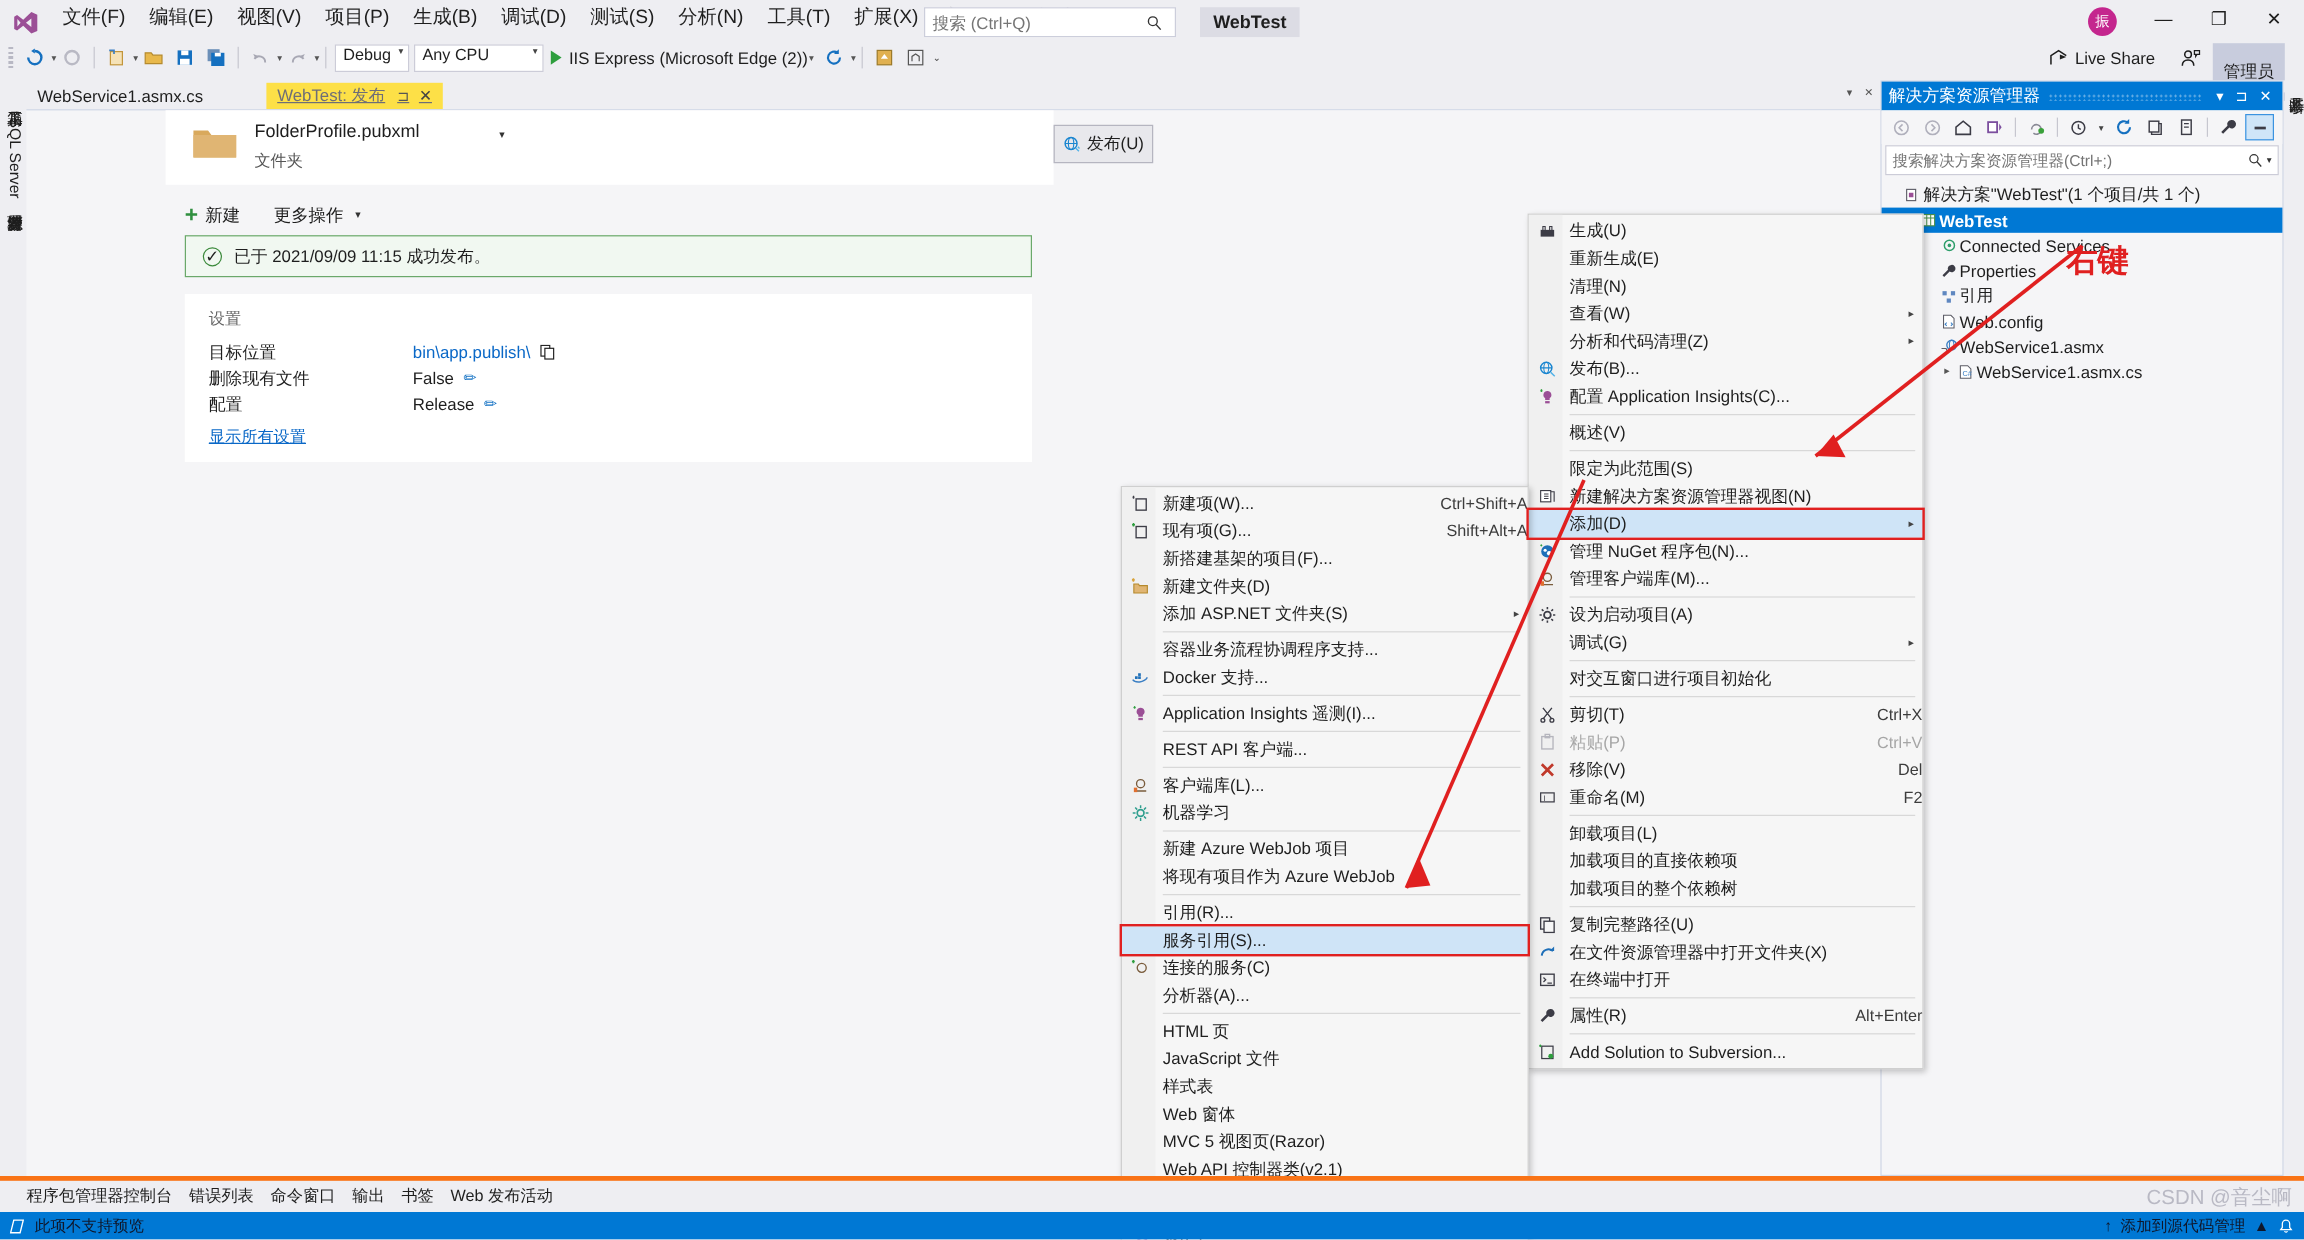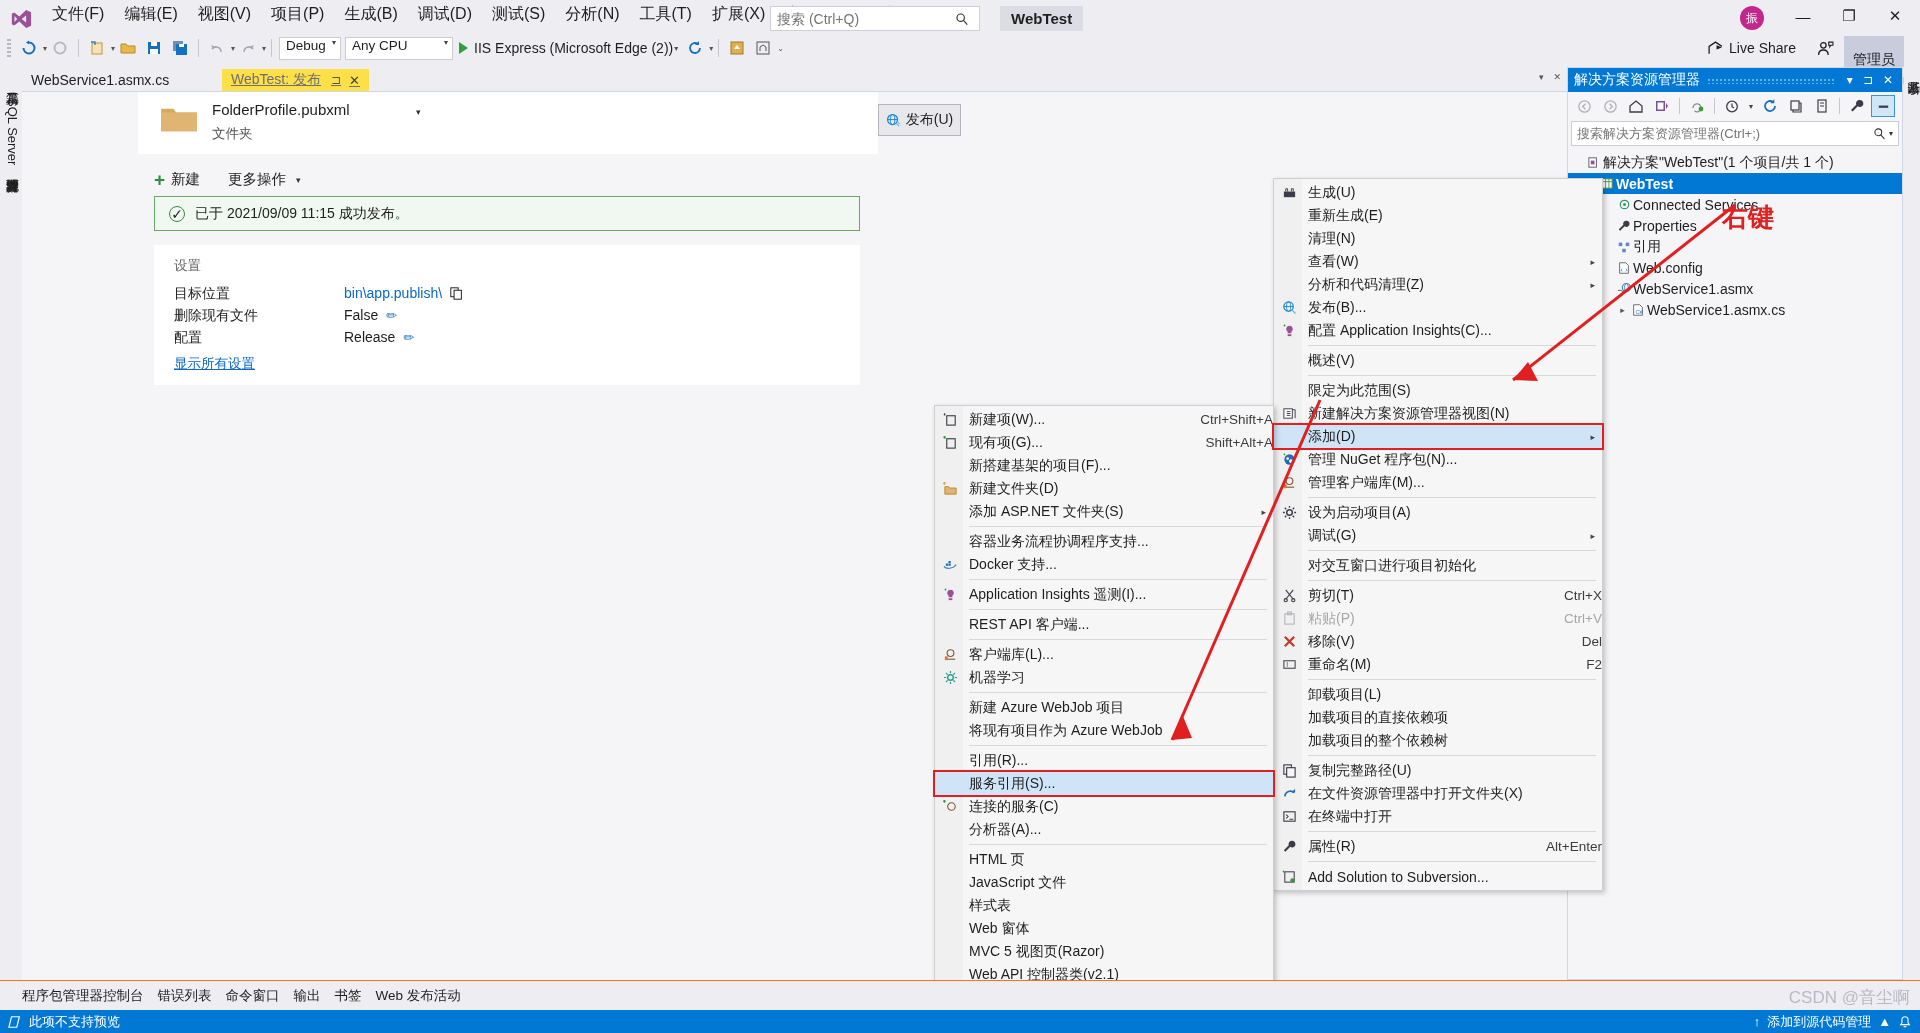--- a/index.html
+++ b/index.html
@@ -137,24 +137,24 @@
   .ci .mic { position:absolute; left:7px; width:16px; height:16px; display:flex; align-items:center; justify-content:center; font-size:12px; }
   .csep { height:1px; background:#d8d8d8; margin:3px 6px 3px 34px; }
   .redbox { position:absolute; border:2px solid #e02020; pointer-events:none; }
 
   
   .anno-txt { position:absolute; color:#e02020; font-size:26px; font-weight:bold; }
   .arrow-svg { position:absolute; left:0; top:0; pointer-events:none; }
 
   
   .btmtabs { position:absolute; left:0; top:980px; width:1920px; height:30px; background:#eeeef2;
-      border-top:1px solid #f97316; display:flex; align-items:center; padding-left:22px; gap:14px; }
+      border-top:4px solid #f97316; display:flex; align-items:center; padding-left:22px; gap:14px; }
   .btmtab { font-size:13.5px; color:#1e1e1e; }
   .statusbar { position:absolute; left:0; top:1010px; width:1920px; height:23px; background:#0078d4;
-      display:flex; align-items:center; color:#ffffff; font-size:13px; padding:0 8px; }
+      display:flex; align-items:center; color:#0f172a; font-size:13px; padding:0 8px; }
   .statusbar .sbl { display:flex; align-items:center; gap:7px; }
   .statusbar .sbr { margin-left:auto; display:flex; align-items:center; gap:7px; }
   .watermark { position:absolute; right:10px; top:986px; font-size:17px; color:#b9b9c4; white-space:nowrap; }
 </style>
 </head>
 <body>
 
 <div class="app">
 
   <div class="titlebar">

